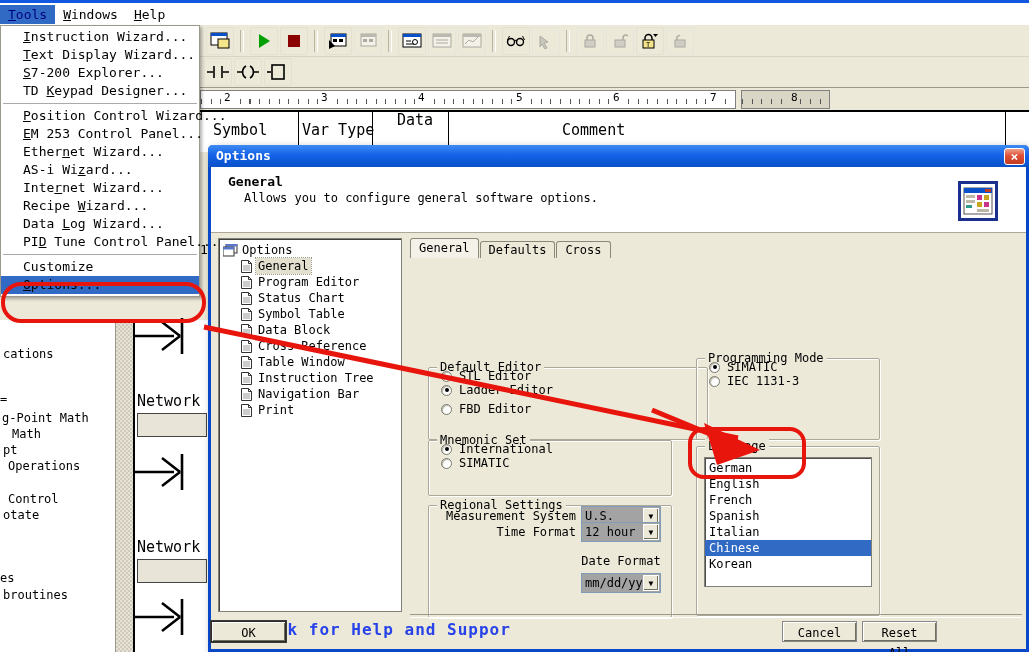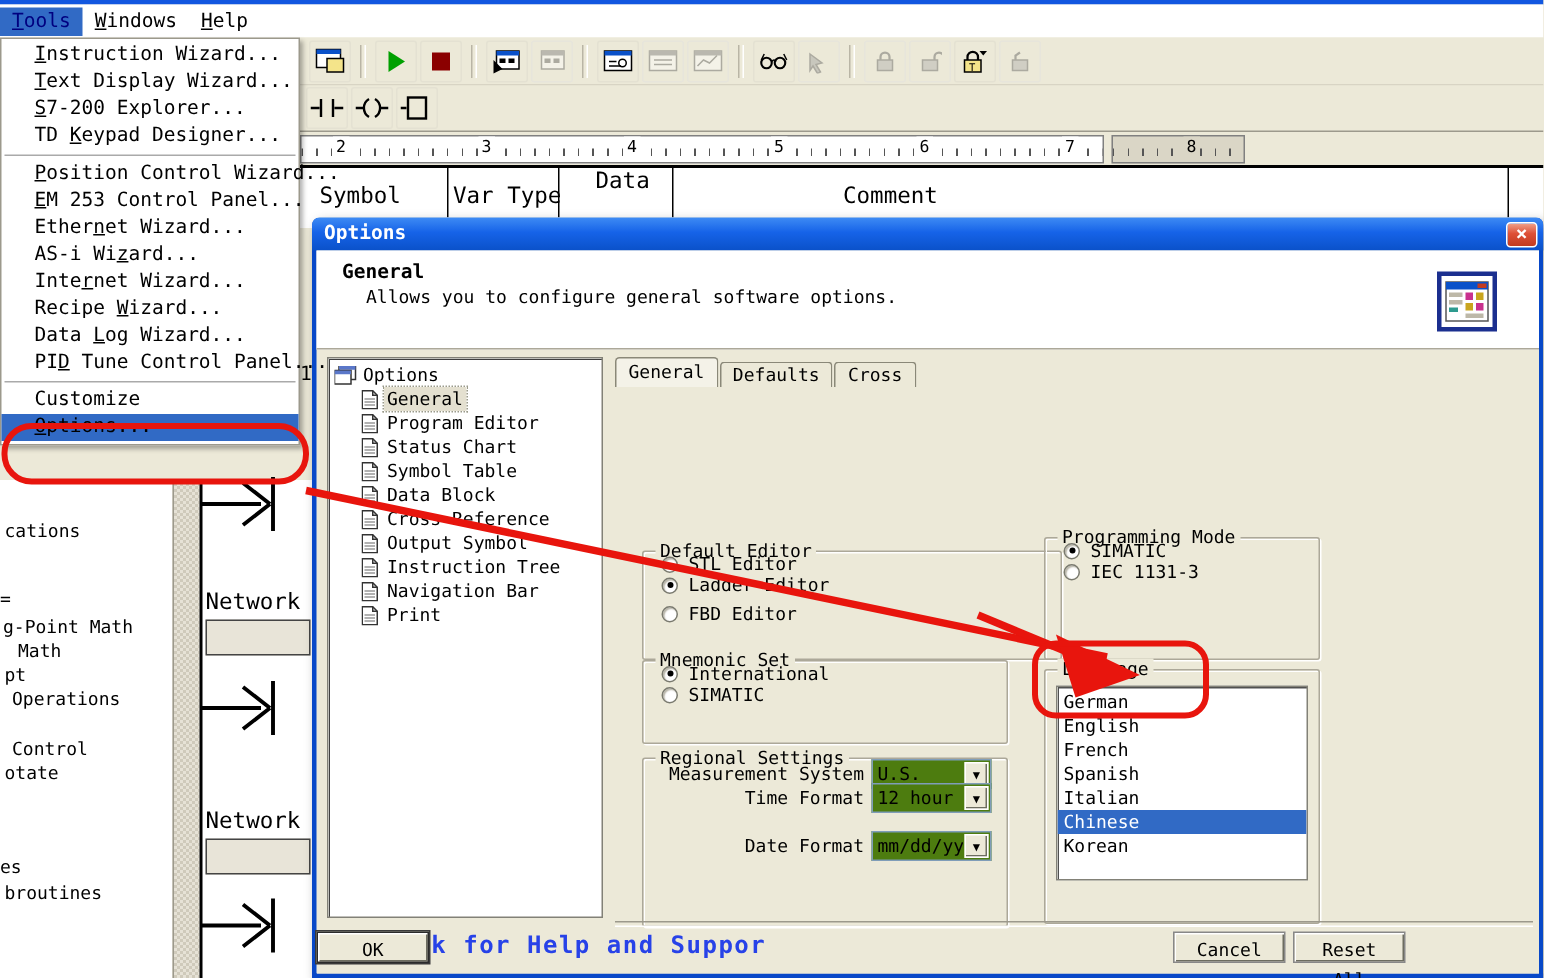--- a/index.html
+++ b/index.html
@@ -88,23 +88,23 @@
   .radiorow{position:absolute;left:12px;display:flex;align-items:center;gap:7px;height:16px;font-size:12px;text-align:center;}
   .radiorow:nth-of-type(2){top:14px;}
   .radiorow:nth-of-type(3){top:33px;}
   .radiorow:nth-of-type(4){top:52px;}
   .radio{width:11px;height:11px;border-radius:50%;background:#fff;border:1px solid #7a7a6f;
     box-shadow:inset 1px 1px 1px #b8b5a8;position:relative;flex:0 0 auto;box-sizing:border-box;}
   .radiorow.on .radio::after{content:"";position:absolute;left:2.5px;top:2.5px;width:4px;height:4px;border-radius:50%;background:#000;}
 
   .regrow{position:absolute;right:10px;display:flex;align-items:center;gap:5px;height:20px;font-size:12px;}
   .regrow:nth-of-type(2){top:16px;}
-  .regrow:nth-of-type(3){top:48px;}
+  .regrow:nth-of-type(3){top:48px;flex-direction:column;}
   .regrow:nth-of-type(4){top:78px;}
-  .combo{width:80px;height:20px;background:#4d7c0f;border:1px solid #7F9DB9;display:flex;align-items:center;box-sizing:border-box;}
+  .combo{width:80px;height:20px;background:#a3a3a3;border:1px solid #7F9DB9;display:flex;align-items:center;box-sizing:border-box;}
   .combo .cval{flex:1;padding-left:3px;font-size:12px;white-space:nowrap;overflow:hidden;}
   .combo .cbtn{width:16px;height:16px;margin:1px;background:#ECE9D8;border:1px solid #fff;
     box-shadow:inset -1px -1px 0 #6d6d60;font-size:8px;line-height:16px;text-align:center;box-sizing:border-box;}
 
   .listbox{position:absolute;left:7px;top:10px;width:168px;height:130px;background:#fff;
     border:1px solid #828177;box-shadow:inset 1px 1px 0 #505050;box-sizing:border-box;overflow:hidden;padding-top:2px;}
   .litem{height:16px;line-height:16px;font-size:12px;padding-left:4px;}
   .litem.on{background:#316AC5;color:#fff;}
 
   .groove{position:absolute;left:199px;top:381px;width:612px;height:2px;border-top:1px solid #9c998c;border-bottom:1px solid #fff;}
@@ -424,21 +424,21 @@
               <path d="M2 6 h7 M2 8 h7 M2 10 h7" stroke="#999"></path>
             </svg>
             <span class="tlabel">Cross Reference</span>
           </div>
           <div class="titem">
             <svg class="docic" width="11" height="13" viewBox="0 0 11 13">
               <path d="M0.5 0.5 h7 l3 3 v9 h-10 Z" fill="#fff" stroke="#333"></path>
               <path d="M7.5 0.5 v3 h3" fill="none" stroke="#333"></path>
               <path d="M2 6 h7 M2 8 h7 M2 10 h7" stroke="#999"></path>
             </svg>
-            <span class="tlabel">Output Symbol</span>
+            <span class="tlabel">Table Window</span>
           </div>
           <div class="titem">
             <svg class="docic" width="11" height="13" viewBox="0 0 11 13">
               <path d="M0.5 0.5 h7 l3 3 v9 h-10 Z" fill="#fff" stroke="#333"></path>
               <path d="M7.5 0.5 v3 h3" fill="none" stroke="#333"></path>
               <path d="M2 6 h7 M2 8 h7 M2 10 h7" stroke="#999"></path>
             </svg>
             <span class="tlabel">Instruction Tree</span>
           </div>
           <div class="titem">

